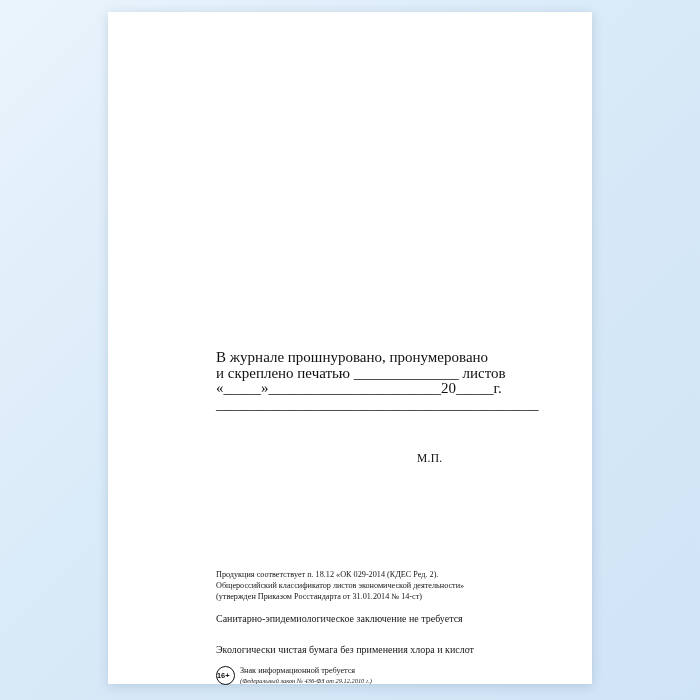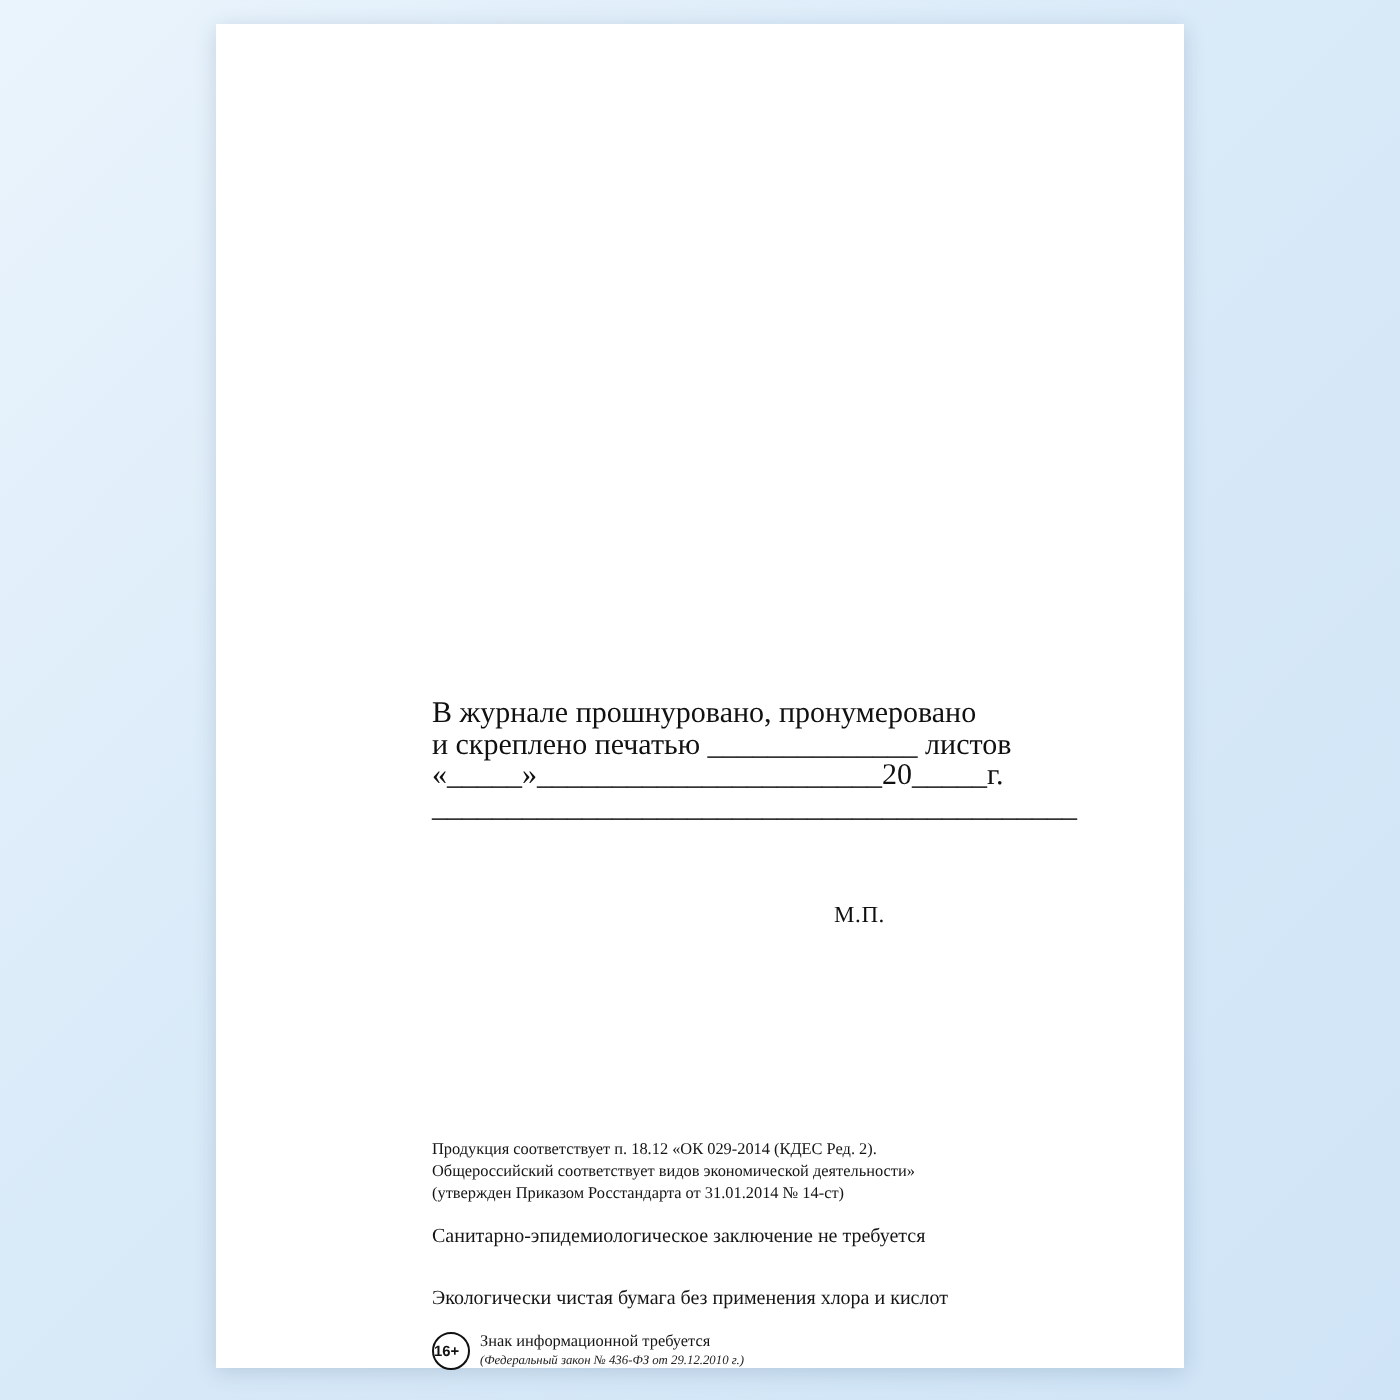--- a/index.html
+++ b/index.html
@@ -127,21 +127,21 @@
         <div class="cert-line">В журнале прошнуровано, пронумеровано</div>
         <div class="cert-line">и скреплено печатью ______________ листов</div>
         <div class="cert-line">«_____»_______________________20_____г.</div>
         <div class="cert-line">___________________________________________</div>
       </div>
 
       <div class="mp">М.П.</div>
 
       <div class="legal">
         <div class="l1">Продукция соответствует п. 18.12 «ОК 029-2014 (КДЕС Ред. 2).</div>
-        <div class="l1">Общероссийский соответствует видов экономической деятельности»</div>
+        <div class="l1">Общероссийский классификатор листов экономической деятельности»</div>
         <div class="l1 ital">(утвержден Приказом Росстандарта от 31.01.2014 № 14-ст)</div>
 
         <div class="gap"></div>
         <div class="l2">Санитарно-эпидемиологическое заключение не требуется</div>
 
         <div class="gap"></div>
 
         <div class="gap"></div>
         <div class="l2">Экологически чистая бумага без применения хлора и кислот</div>
 

